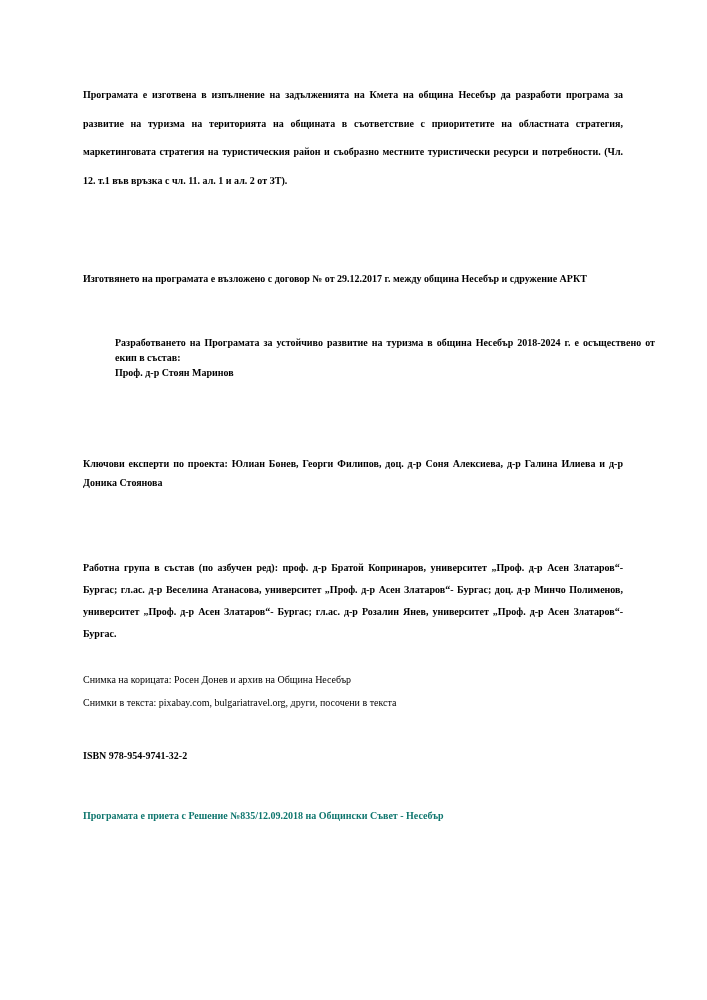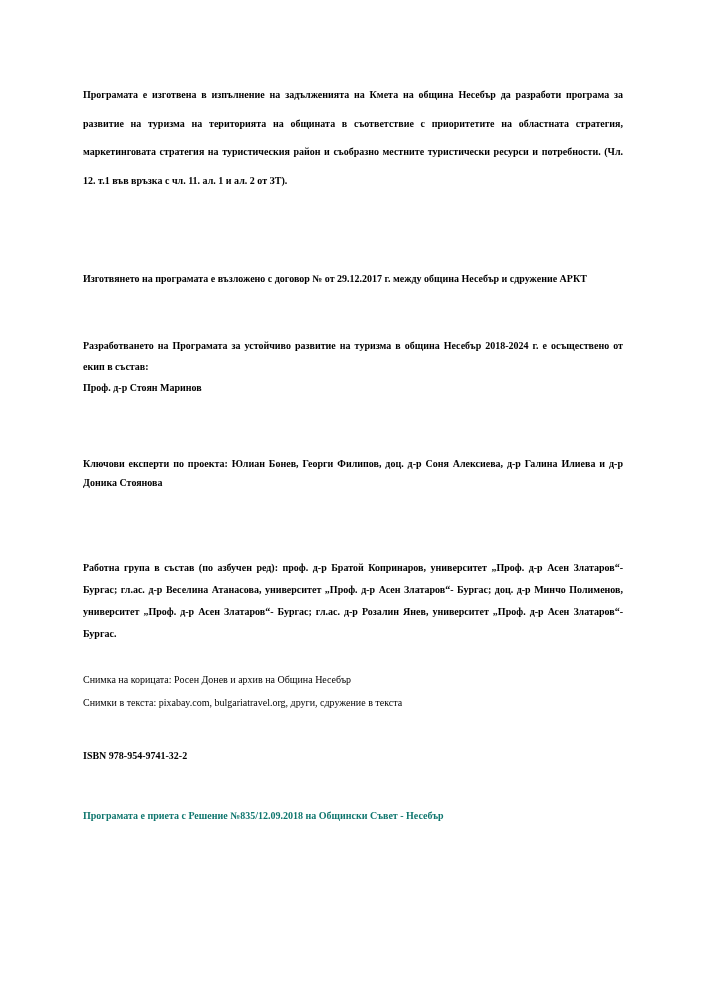--- a/index.html
+++ b/index.html
@@ -21,21 +21,21 @@
     left: 83px;
     width: 540px;
     font-size: 10px;
     font-weight: 700;
     text-align: justify;
     text-align-last: left;
   }
   .block p { margin: 0; }
   .b-mandate   { top: 81px;  line-height: 28.5px; }
   .b-contract  { top: 256px; line-height: 26px; margin-top: 10px; }
-  .b-team      { top: 335px; line-height: 21px; }
+  .b-team      { top: 335px; line-height: 15px; margin-left: 32px; }
   .b-experts   { top: 454px; line-height: 19px; }
   .b-workgroup { top: 557px; line-height: 22px; font-family: Liberation Serif, serif; }
   .b-credits   { top: 668px; line-height: 23.3px; font-weight: 400; text-align: right; }
   .b-isbn      { top: 744px; line-height: 23px; text-align: left; }
   .b-decision  { top: 804px; line-height: 23px; text-align: left; }
 </style>
 </head>
 <body>
 
 <div class="page" style="background: rgb(255, 255, 255); color: rgb(0, 0, 0);">
@@ -56,21 +56,21 @@
   <div class="block b-experts">
     <p>Ключови експерти по проекта: Юлиан Бонев, Георги Филипов, доц. д-р Соня Алексиева,  д-р Галина Илиева и д-р Доника Стоянова</p>
   </div>
 
   <div class="block b-workgroup">
     <p>Работна група в състав (по азбучен ред): проф. д-р Братой Копринаров, университет „Проф. д-р Асен Златаров“- Бургас; гл.ас. д-р Веселина Атанасова, университет „Проф. д-р Асен Златаров“- Бургас; доц. д-р Минчо Полименов, университет „Проф. д-р Асен Златаров“- Бургас; гл.ас. д-р Розалин Янев, университет „Проф. д-р Асен Златаров“- Бургас.</p>
   </div>
 
   <div class="block b-credits">
     <p>Снимка на корицата: Росен Донев и архив на Община Несебър</p>
-    <p>Снимки в текста: pixabay.com, bulgariatravel.org, други, сдружение в текста</p>
+    <p>Снимки в текста: pixabay.com, bulgariatravel.org, други, посочени в текста</p>
   </div>
 
   <div class="block b-isbn">
     <p>ISBN 978-954-9741-32-2</p>
   </div>
 
   <div class="block b-decision" style="color: #0f766e;">
     <p>Програмата е приета с Решение №835/12.09.2018 на Общински Съвет - Несебър</p>
   </div>
 

